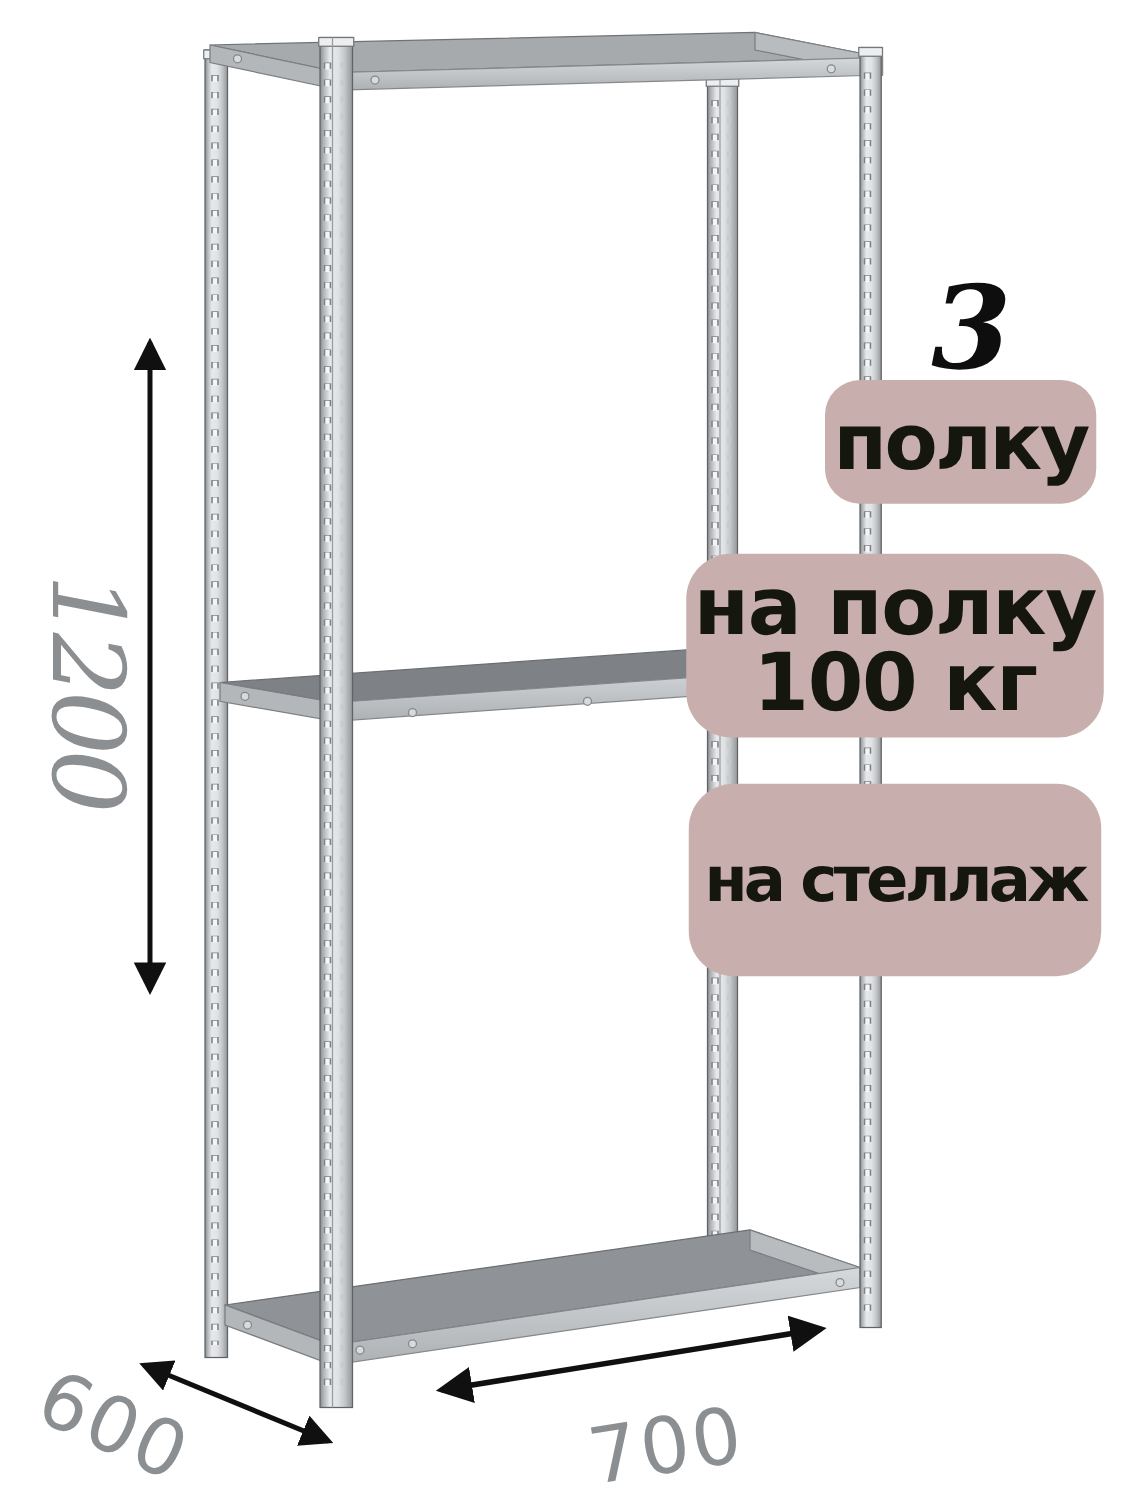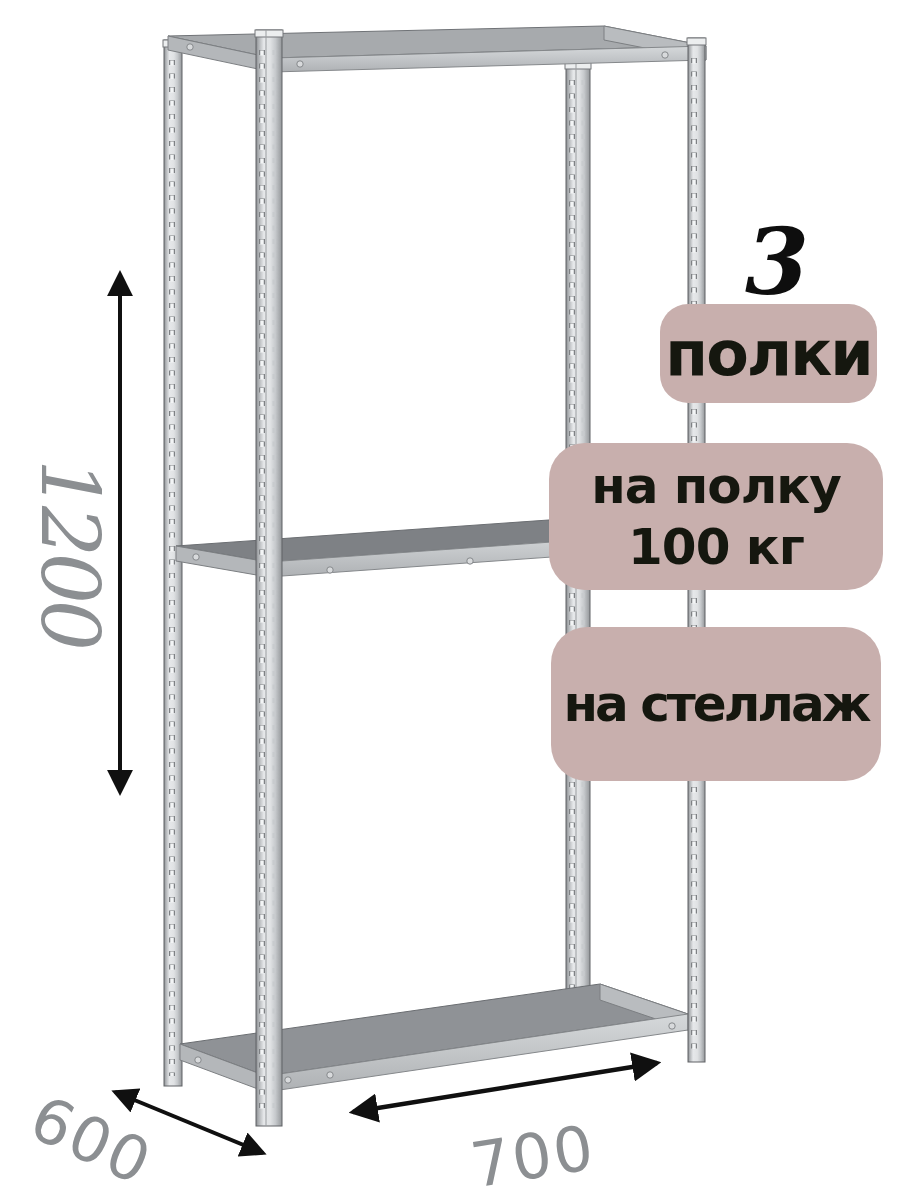--- a/index.html
+++ b/index.html
@@ -21,21 +21,21 @@
   .count3{position:absolute;left:702px;top:216px;width:150px;text-align:center;
       font-family:"DejaVu Serif", serif;font-style:italic;font-weight:bold;
       font-size:92px;line-height:1;color:#0e0e0e;}
 
   .badge{position:absolute;background:#c8afad;color:#15170f;font-weight:bold;
       display:flex;flex-direction:column;align-items:center;justify-content:center;
       text-align:center;}
   .badge-polki{left:660px;top:304px;width:217px;height:99px;border-radius:28px;
       font-size:62px;letter-spacing:-2px;}
   .badge-shelf-load{left:549px;top:443px;width:334px;height:147px;border-radius:36px;
-      font-size:50px;line-height:61px;letter-spacing:-1px;}
+      font-size:64px;line-height:61px;letter-spacing:-1px;}
   .badge-rack-load{left:551px;top:627px;width:330px;height:154px;border-radius:36px;
       font-size:50px;line-height:61px;letter-spacing:-1px;}
   .badge .tight{letter-spacing:-3px;}
   .badge span{display:block;}
 </style>
 </head>
 <body>
 
 <div class="stage">
 
@@ -130,21 +130,21 @@
     </g>
   </svg>
 
   <div class="dim dim-height">1200</div>
   <div class="dim dim-depth">600</div>
   <div class="dim dim-width">700</div>
 
   <div class="count3">3</div>
 
   <div class="badge badge-polki">
-    <span>полки</span>
+    <span>полку</span>
   </div>
 
   <div class="badge badge-shelf-load">
     <span>на полку</span>
     <span>100 кг</span>
   </div>
 
   <div class="badge badge-rack-load">
     <span class="tight">на стеллаж</span>
   </div>

